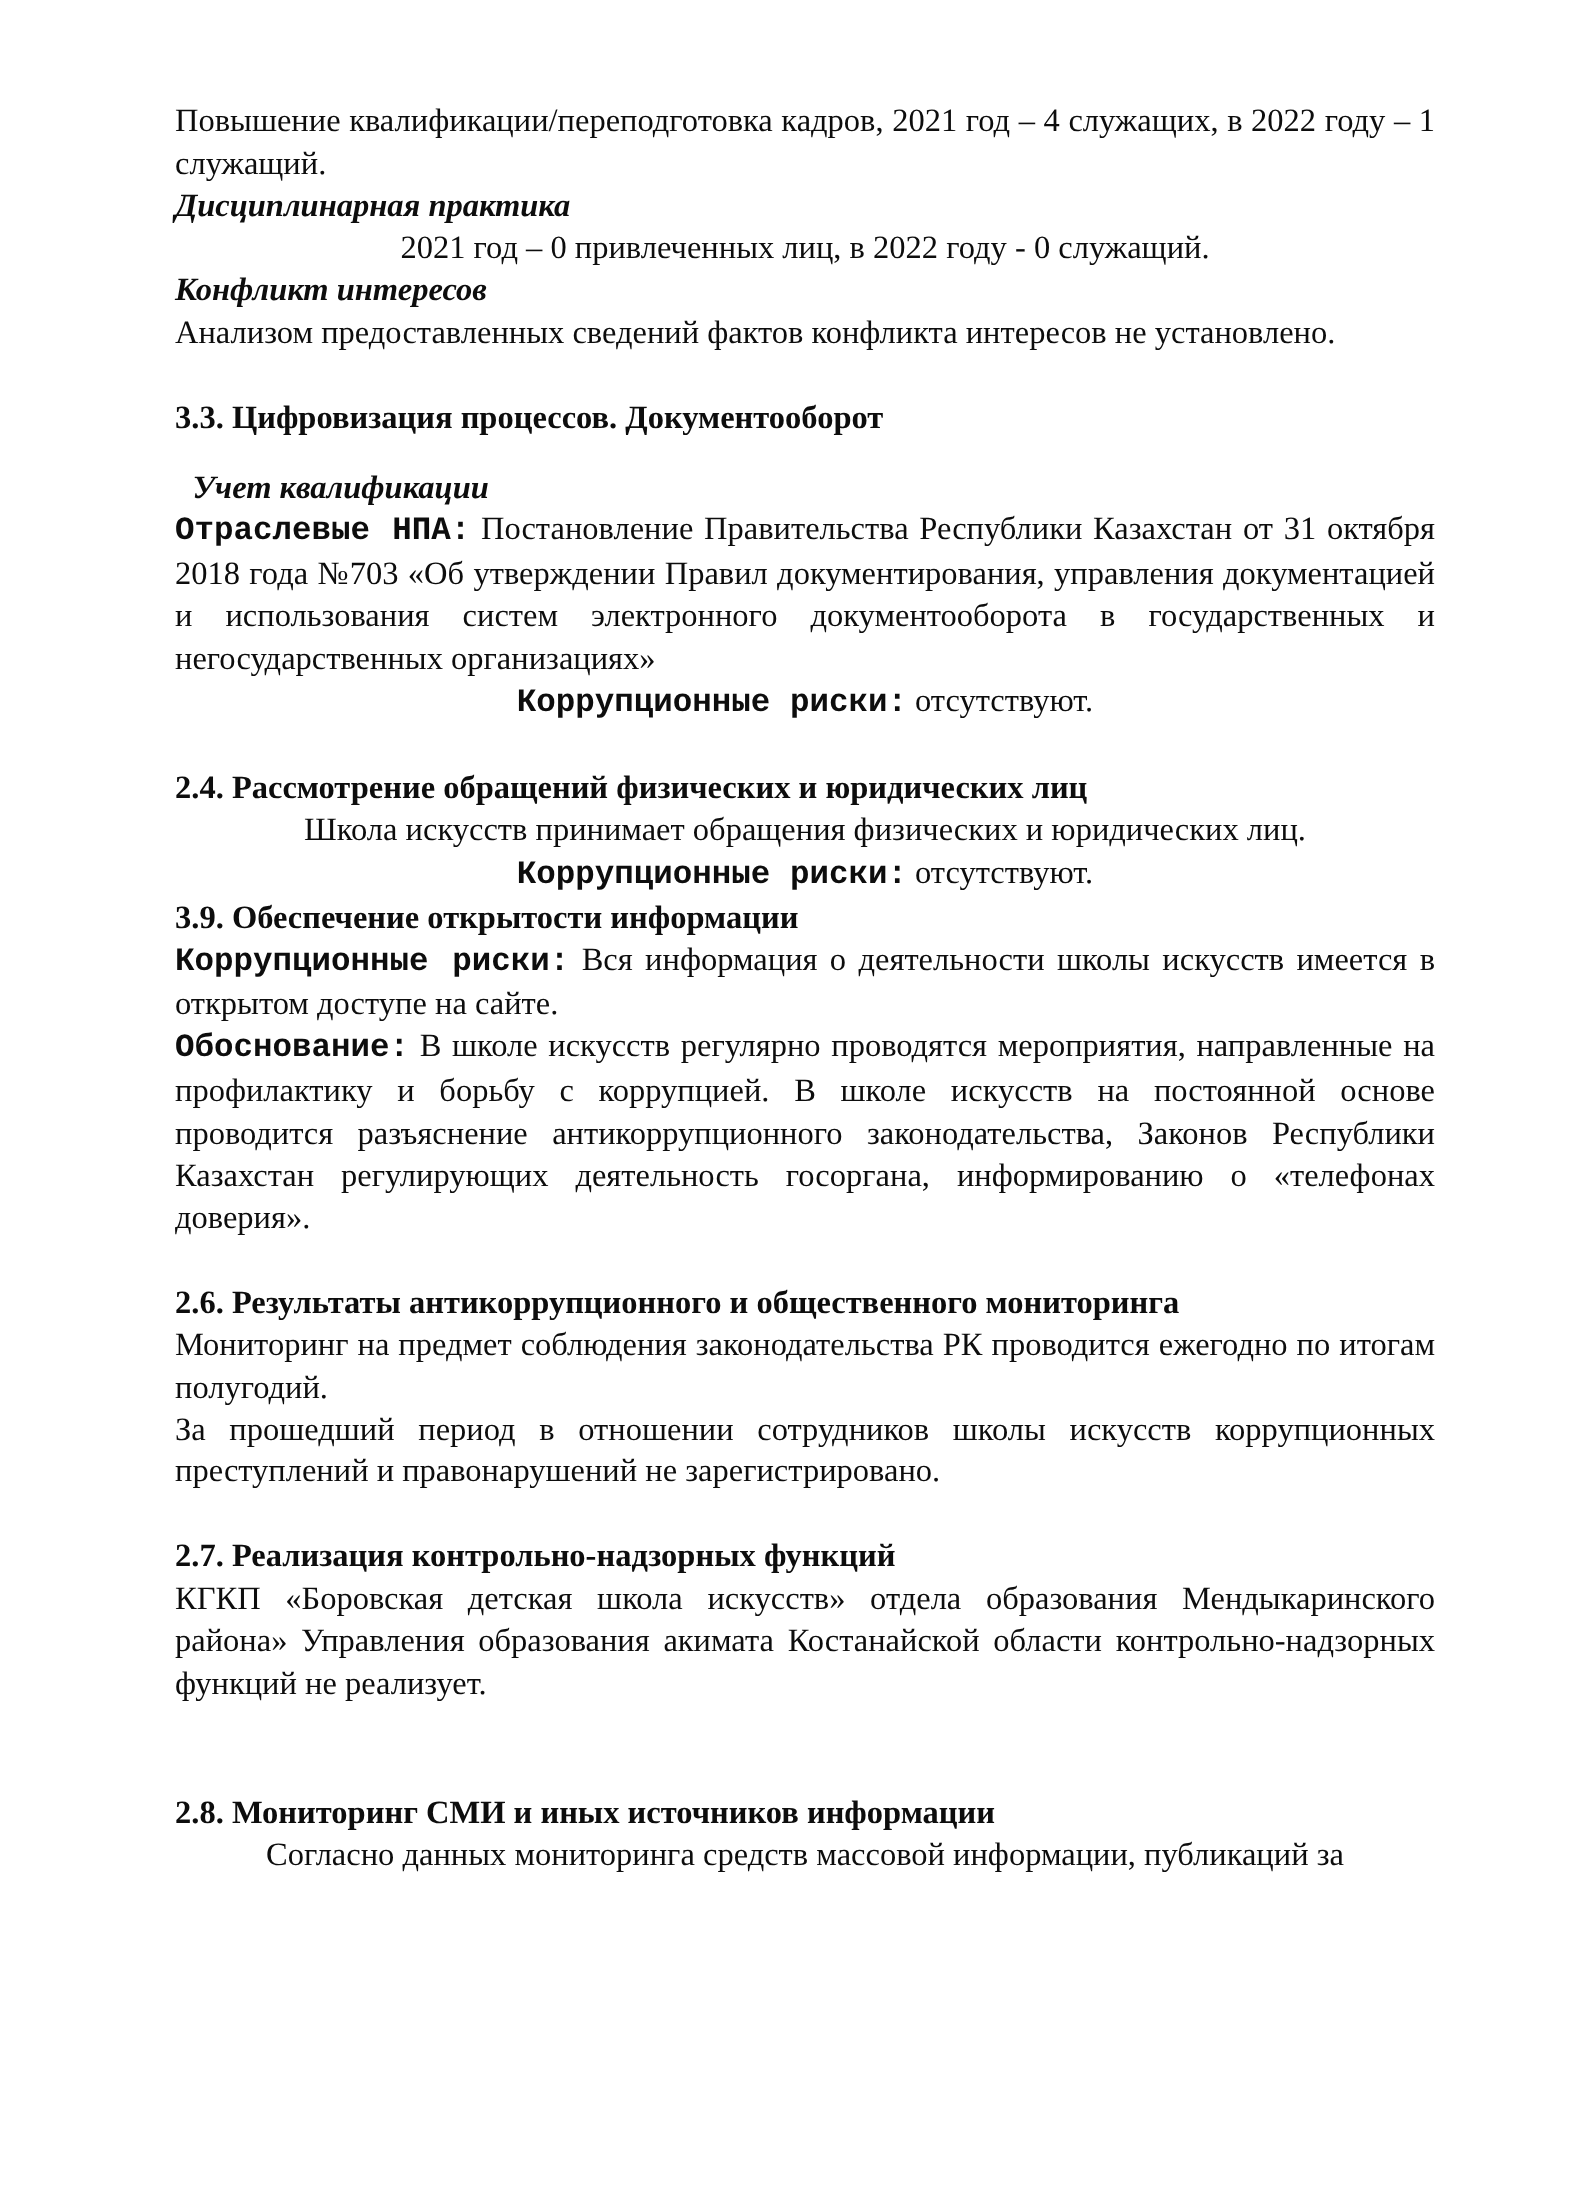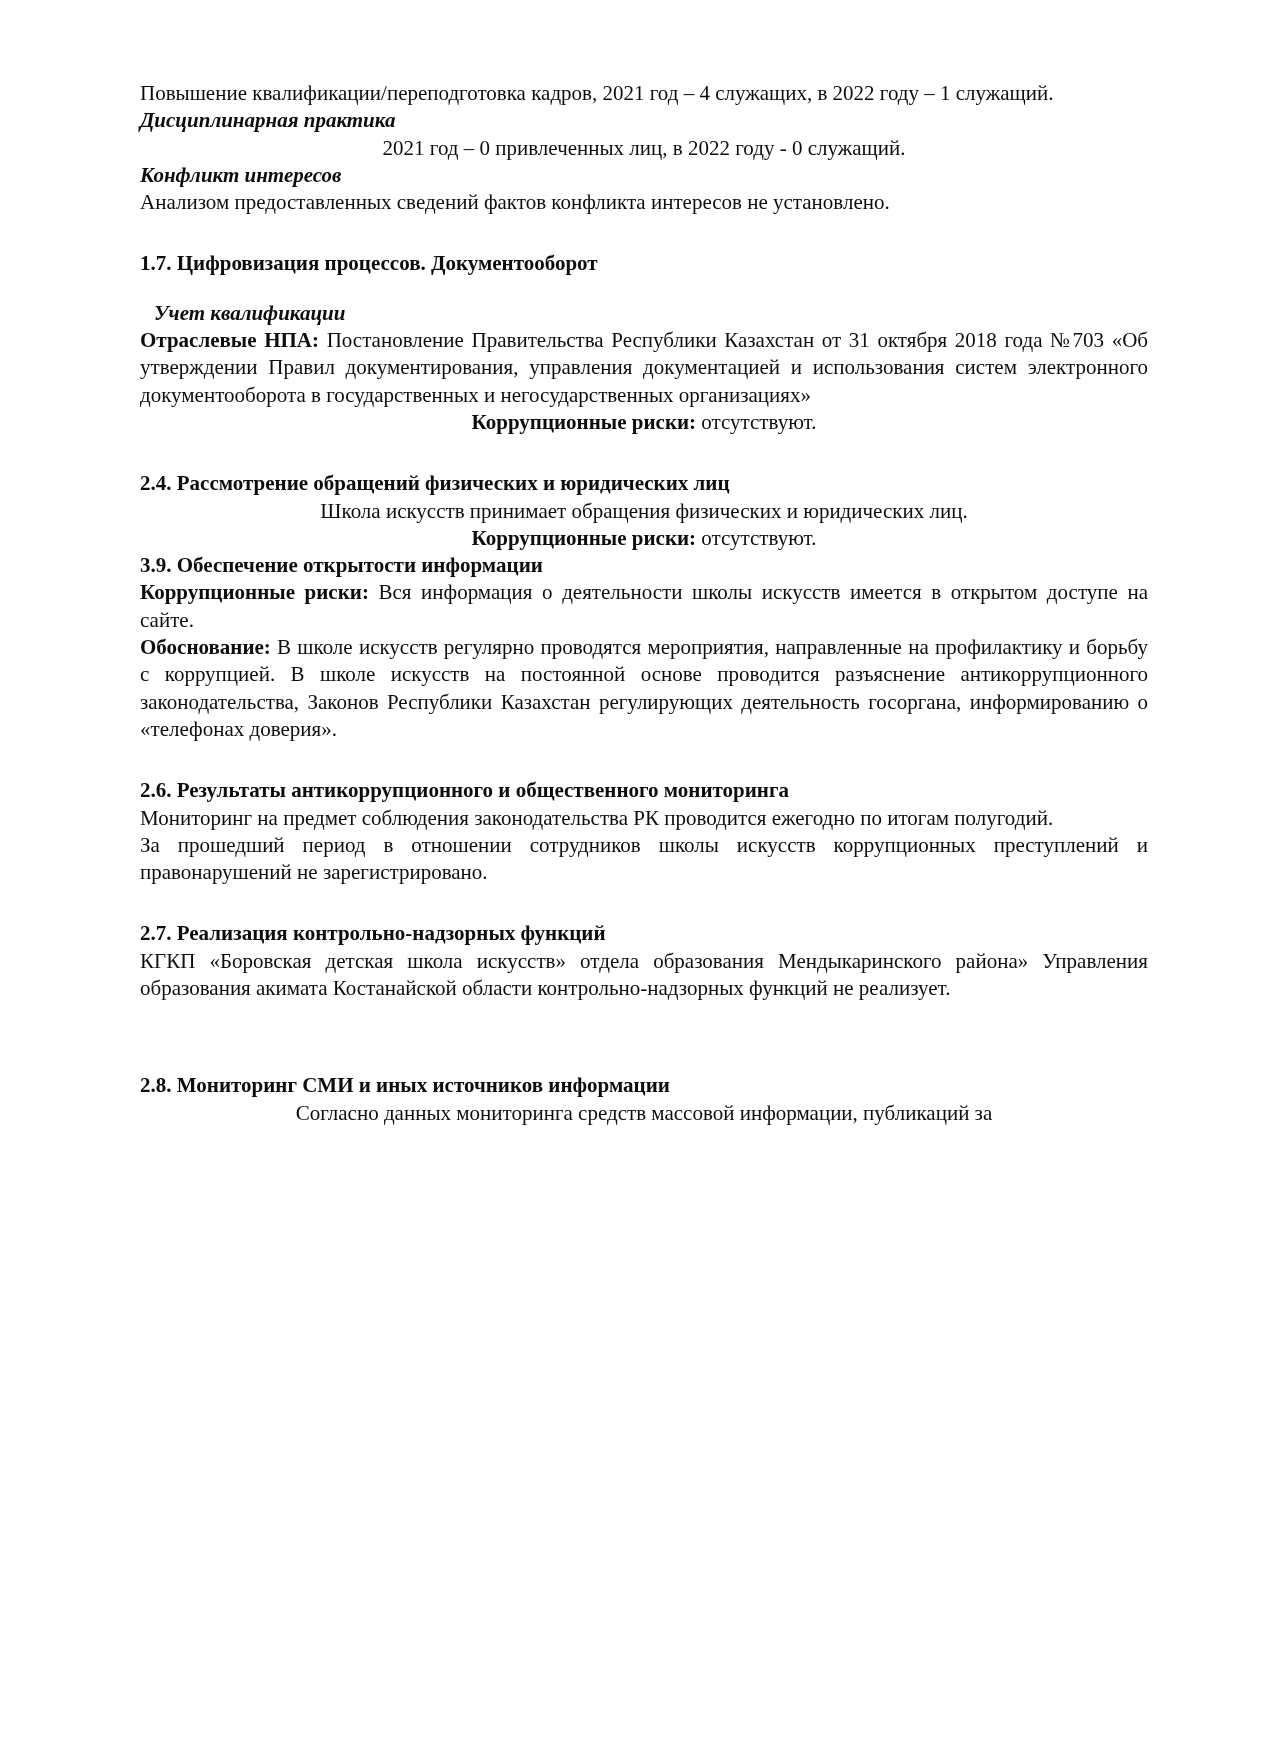--- a/index.html
+++ b/index.html
@@ -12,21 +12,21 @@
     height: 1755px;
     position: relative;
     background: #ffffff;
     font-family: "Liberation Serif", "DejaVu Serif", serif;
     color: #0d0d0d;
     box-sizing: border-box;
     padding: 80px 128px 0 140px;
     overflow: hidden;
   }
   .doc {
-    font-size: 21px;
+    font-size: 26px;
     line-height: 1.30;
   }
   p {
     margin: 0;
     text-align: justify;
     text-justify: inter-word;
   }
   .indent {
     text-indent: 0px;
   }
@@ -37,20 +37,21 @@
   .heading {
     font-weight: bold;
     margin: 0;
     text-align: left;
   }
   .gap-md { height: 22px; }
   .gap-lg { height: 34px; }
   .gap-xl { height: 48px; }
   .lead-in {
     font-weight: bold;
+    font-family: Liberation Mono, monospace;
   }
   .nojust {
     text-align: center;
   }
   .small-shift {
     padding-left: 14px;
   }
 </style>
 </head>
 <body>
@@ -63,21 +64,21 @@
     <p class="bolditalic">Дисциплинарная практика</p>
 
     <p class="nojust">2021 год – 0 привлеченных лиц, в 2022 году - 0 служащий.</p>
 
     <p class="bolditalic">Конфликт интересов</p>
 
     <p>Анализом предоставленных сведений фактов конфликта интересов не установлено.</p>
 
     <div class="gap-lg"></div>
 
-    <p class="heading">1.7. Цифровизация процессов. Документооборот</p>
+    <p class="heading">3.3. Цифровизация процессов. Документооборот</p>
 
     <div class="gap-md"></div>
 
     <p class="bolditalic small-shift">Учет квалификации</p>
 
     <p><span class="lead-in">Отраслевые НПА:</span><span> Постановление Правительства Республики Казахстан от 31 октября 2018 года №703 «Об утверждении Правил документирования, управления документацией и использования систем электронного документооборота в государственных и негосударственных организациях»</span></p>
 
     <p class="nojust"><span class="lead-in">Коррупционные риски:</span><span> отсутствуют.</span></p>
 
     <div class="gap-lg"></div>

